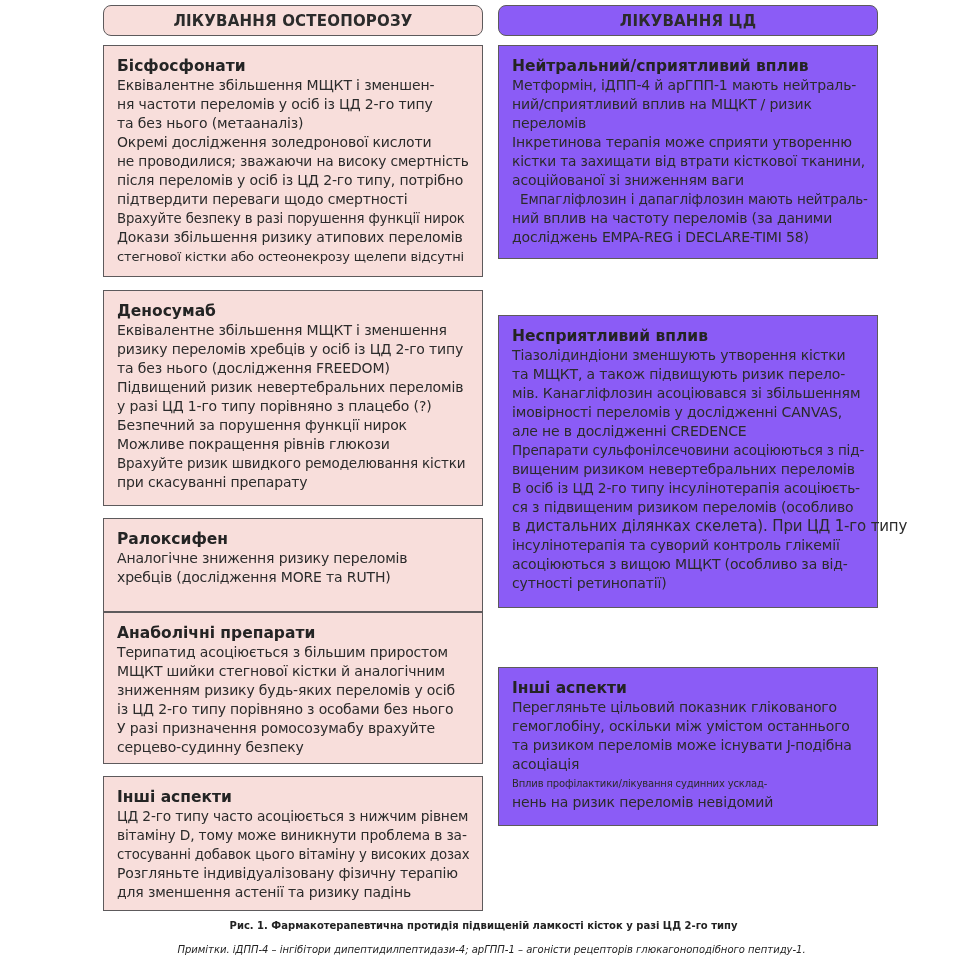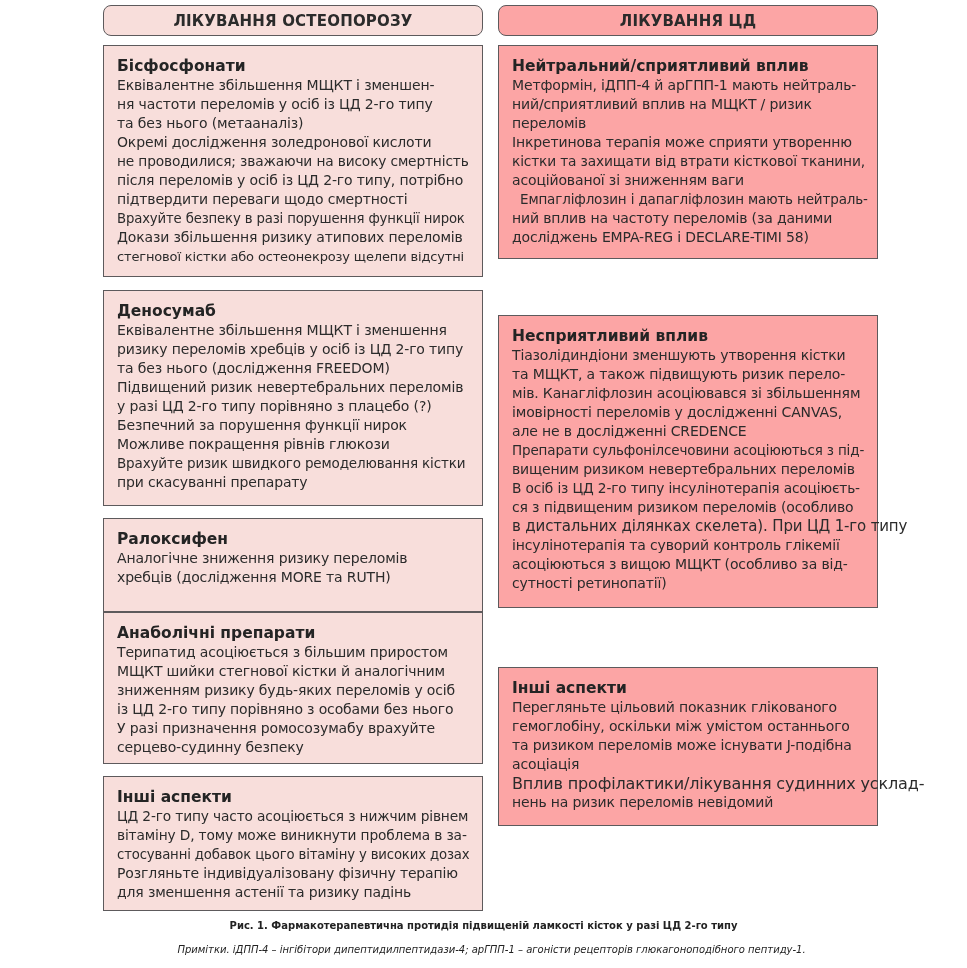--- a/index.html
+++ b/index.html
@@ -1,20 +1,20 @@
 <!DOCTYPE html>
 <html><head>
 <meta charset="utf-8">
 <style>
   html, body { margin: 0; padding: 0; background: #ffffff; }
   body { width: 967px; height: 968px; position: relative; overflow: hidden;
          font-family: "DejaVu Sans", "Liberation Sans", sans-serif; color: #2b2b2b; }
   .box { position: absolute; box-sizing: border-box; border: 1.5px solid #5d5a5c; }
   .pink { background: #f8dedb; }
-  .violet { background: #fca5a5; }
+  .violet { background: #8b5cf6; }
   .hdr { display: flex; align-items: center; justify-content: center;
          font-weight: bold; font-size: 15px; letter-spacing: 0.2px; color: #2b2b2b; border-radius: 8px; }
   .card { padding: 11px 12px 8px 13px; }
   .card .title { font-weight: bold; font-size: 15.5px; line-height: 19px; color: #242424; }
   .card .line { font-size: 14px; line-height: 19px; white-space: nowrap; letter-spacing: -0.15px; }
   .caption { position: absolute; left: 0; width: 967px; text-align: center; }
   .fig-title { top: 920px; font-weight: bold; font-size: 15px; color: #222; }
   .fig-note { top: 944px; font-style: italic; font-size: 14.5px; color: #222; white-space: nowrap; padding-left: 8px; }
 </style>
 </head>
@@ -39,21 +39,21 @@
     <div class="line" style="font-size: 13.25px;">Врахуйте безпеку в разі порушення функції нирок</div>
     <div class="line">Докази збільшення ризику атипових переломів</div>
     <div class="line" style="font-size: 13px;">стегнової кістки або остеонекрозу щелепи відсутні</div>
   </div>
 <div class="box pink card" style="left:103px; top:290px; width:380px; height:216px;">
     <div class="title">Деносумаб</div>
     <div class="line">Еквівалентне збільшення МЩКТ і зменшення</div>
     <div class="line">ризику переломів хребців у осіб із ЦД 2-го типу</div>
     <div class="line">та без нього (дослідження FREEDOM)</div>
     <div class="line">Підвищений ризик невертебральних переломів</div>
-    <div class="line">у разі ЦД 2-го типу порівняно з плацебо (?)</div>
+    <div class="line">у разі ЦД 1-го типу порівняно з плацебо (?)</div>
     <div class="line">Безпечний за порушення функції нирок</div>
     <div class="line">Можливе покращення рівнів глюкози</div>
     <div class="line" style="font-size: 13.5px;">Врахуйте ризик швидкого ремоделювання кістки</div>
     <div class="line">при скасуванні препарату</div>
   </div>
 <div class="box pink card" style="left:103px; top:518px; width:380px; height:94px;">
     <div class="title">Ралоксифен</div>
     <div class="line">Аналогічне зниження ризику переломів</div>
     <div class="line">хребців (дослідження MORE та RUTH)</div>
   </div>
@@ -102,18 +102,18 @@
     <div class="line">інсулінотерапія та суворий контроль глікемії</div>
     <div class="line">асоціюються з вищою МЩКТ (особливо за від-</div>
     <div class="line">сутності ретинопатії)</div>
   </div>
 <div class="box violet card" style="left:498px; top:667px; width:380px; height:159px;">
     <div class="title">Інші аспекти</div>
     <div class="line">Перегляньте цільовий показник глікованого</div>
     <div class="line">гемоглобіну, оскільки між умістом останнього</div>
     <div class="line">та ризиком переломів може існувати J-подібна</div>
     <div class="line">асоціація</div>
-    <div class="line" style="font-size: 16px;">Вплив профілактики/лікування судинних усклад-</div>
+    <div class="line" style="font-size: 10px;">Вплив профілактики/лікування судинних усклад-</div>
     <div class="line">нень на ризик переломів невідомий</div>
   </div>
 
 <div class="caption fig-title" style="white-space: nowrap; font-size: 10px;">Рис. 1. Фармакотерапевтична протидія підвищеній ламкості кісток у разі ЦД 2-го типу</div>
 <div class="caption fig-note" style="white-space: nowrap; font-size: 10px;">Примітки. іДПП-4 – інгібітори дипептидилпептидази-4; арГПП-1 – агоністи рецепторів глюкагоноподібного пептиду-1.</div>
 
 </body></html>

